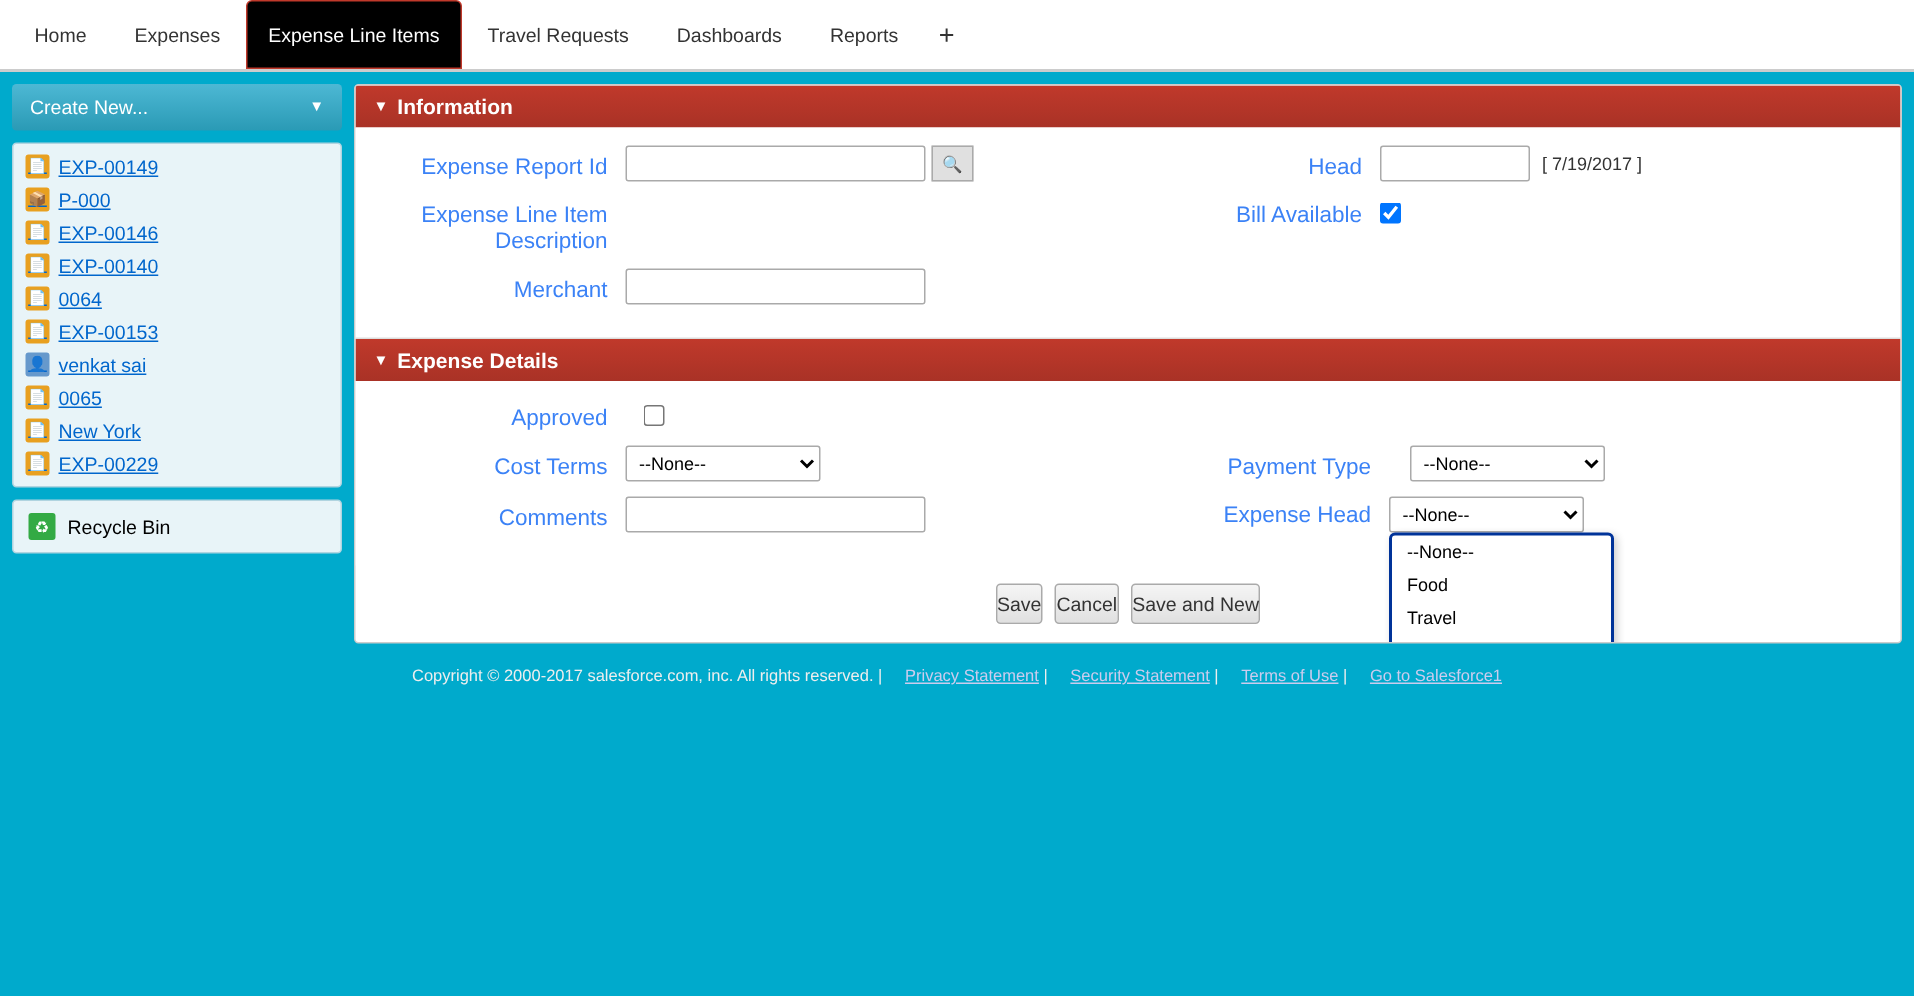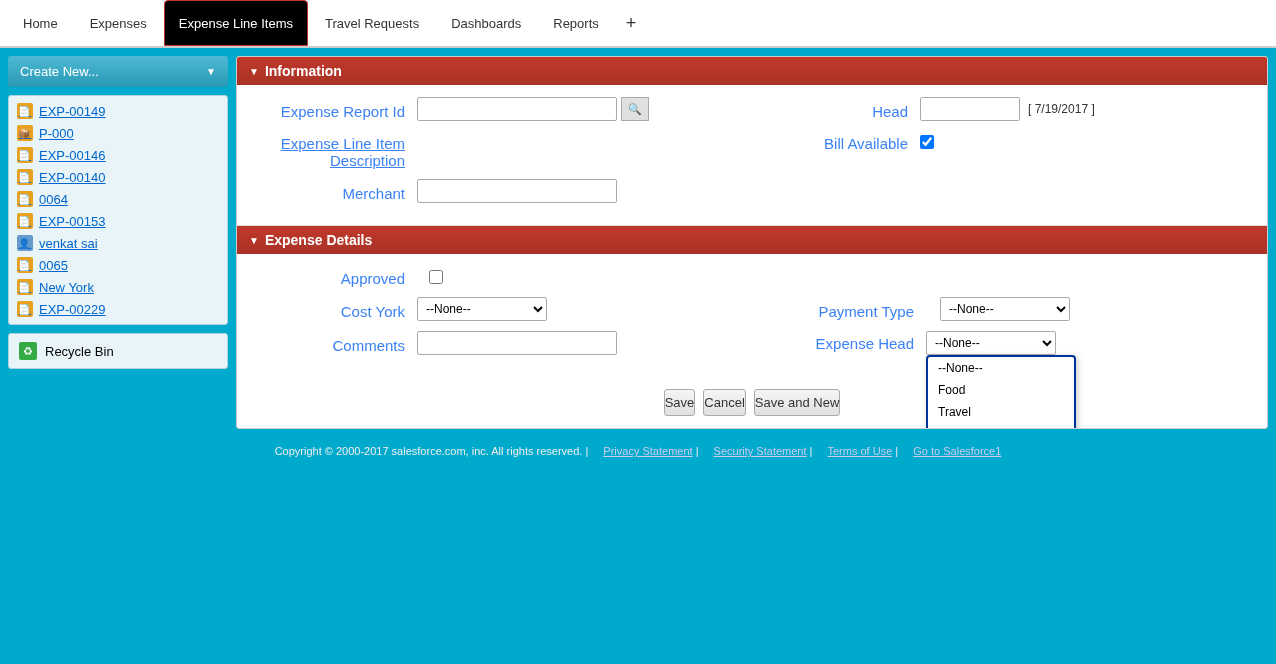--- a/index.html
+++ b/index.html
@@ -369,21 +369,21 @@
         </div>
         <div class="right-col" style="display:flex;align-items:center;gap:4px;">
           <label class="form-label">Head</label>
           <input class="form-input" type="text" style="width: 100px;">
           <span class="date-display">[ <span>7/19/2017</span> ]</span>
         </div>
       </div>
 
       <div class="form-row">
         <div class="left-col" style="display:flex;align-items:center;gap:4px;">
-          <label class="form-label" style="width:160px;text-decoration:underline;">Expense Line Item Description</label>
+          <label class="form-label" style="width:160px;">Expense Line Item Description</label>
         </div>
         <div class="right-col" style="display:flex;align-items:center;gap:4px;">
           <label class="form-label">Bill Available</label>
           <input type="checkbox" class="checkbox-input" checked="" style="">
         </div>
       </div>
 
       <div class="form-row">
         <div style="display:flex;align-items:center;gap:4px;">
           <label class="form-label">Merchant</label>
@@ -403,21 +403,21 @@
 
       <div class="form-row full-row">
         <div class="left-col" style="display:flex;align-items:center;gap:16px;">
           <label class="form-label">Approved</label>
           <input type="checkbox" class="checkbox-input" style="">
         </div>
       </div>
 
       <div class="form-row full-row">
         <div class="left-col" style="display:flex;align-items:center;gap:4px;">
-          <label class="form-label">Cost York</label>
+          <label class="form-label">Cost Terms</label>
           <select class="select-input">
             <option>--None--</option>
           </select>
         </div>
         <div class="right-col" style="display:flex;align-items:center;gap:18px;">
           <label class="form-label">Payment Type</label>
           <select class="select-input">
             <option>--None--</option>
           </select>
         </div>

